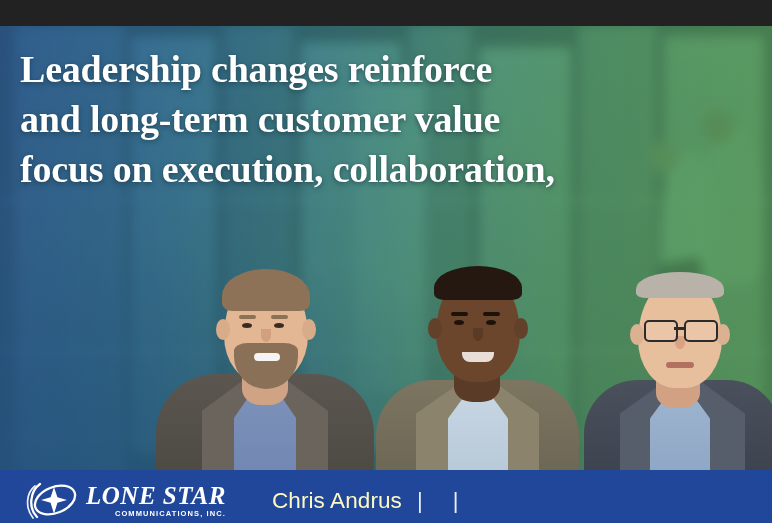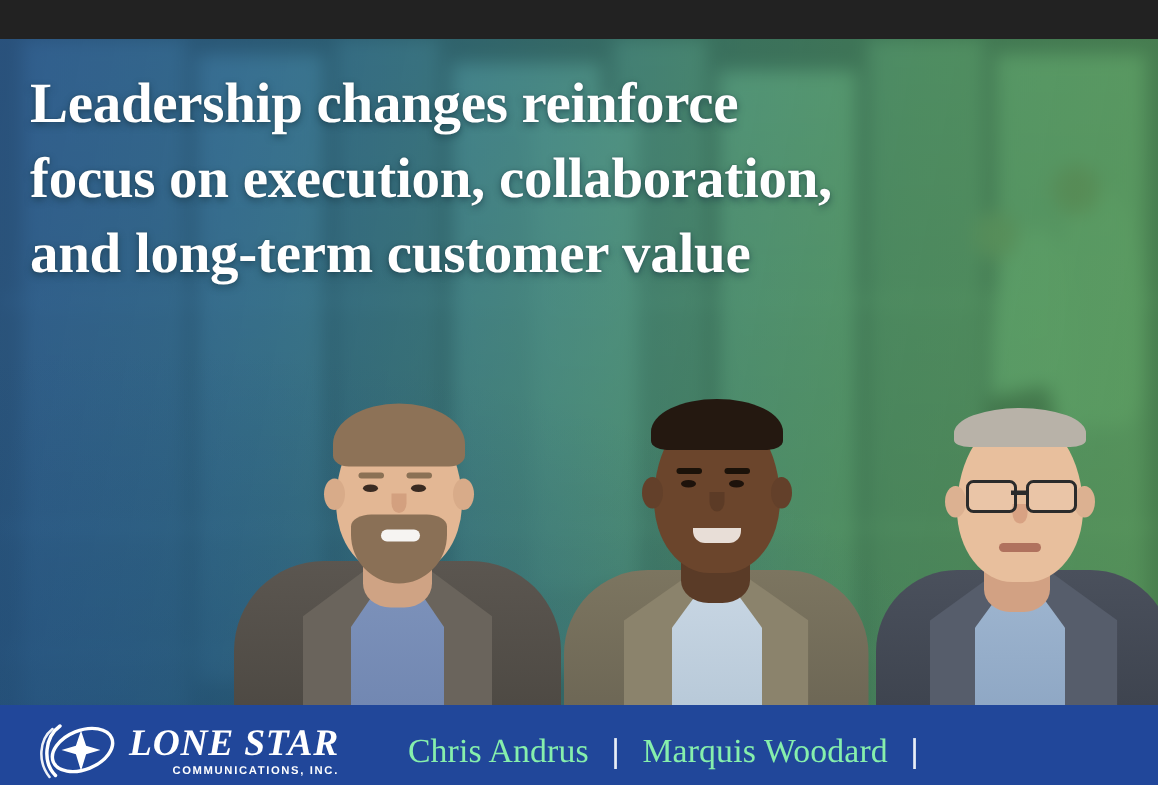--- a/index.html
+++ b/index.html
@@ -181,22 +181,22 @@
   }
   .logo-sub{
     font-family:"Liberation Sans",sans-serif;
     font-size:7.5px;font-weight:bold;letter-spacing:1.1px;
     color:#ffffff;display:block;text-align:right;margin-top:2px;
   }
   .names{
     display:flex;align-items:center;margin-left:46px;
   }
   .name{
-    color:#86efac;
-    font-family:Liberation Serif, serif;
+    color:#fef9c3;
+    font-family:Liberation Sans, sans-serif;
     font-size:22.5px;
     letter-spacing:.1px;
     white-space:nowrap;
   }
   .sep{
     color:#e8eef7;
     font-family:"Liberation Sans",sans-serif;
     font-size:22px;
     margin:0 15px;
   }
@@ -285,41 +285,40 @@
       <div class="glass l"></div>
       <div class="glass r"></div>
       <div class="bridge"></div>
       <div class="hair"></div>
     </div>
 
   </div>
 
   <div class="headline">
     <span>Leadership changes reinforce</span>
+    <span>and long-term customer value</span>
     <span>focus on execution, collaboration,</span>
-    <span>and long-term customer value</span>
   </div>
 
   <div class="bar">
 
     <div class="logo">
       <svg width="58" height="40" viewBox="0 0 58 40">
         <ellipse cx="31" cy="19" rx="21" ry="13" fill="none" stroke="#ffffff" stroke-width="2.3" transform="rotate(-22 31 19)"></ellipse>
         <path d="M16 3 C6 10 4 27 13 36" fill="none" stroke="#ffffff" stroke-width="2.3" stroke-linecap="round"></path>
         <path d="M11 5 C2 12 1 27 9 37" fill="none" stroke="#ffffff" stroke-width="1.7" stroke-linecap="round" opacity=".92"></path>
         <path d="M30 6 L33.4 16.2 L43 19 L33.4 21.8 L30 33 L26.6 21.8 L17 19 L26.6 16.2 Z" fill="#ffffff"></path>
       </svg>
       <div class="logo-text">
         <span class="logo-word">LONE STAR</span>
         <span class="logo-sub">COMMUNICATIONS, INC.</span>
       </div>
     </div>
 
     <div class="names">
       <span class="name">Chris Andrus</span>
       <span class="sep">|</span>
-      <span class="name">Marquis Woodard</span>
       <span class="sep">|</span>
     </div>
 
   </div>
 
 </div>
 
 </body></html>

